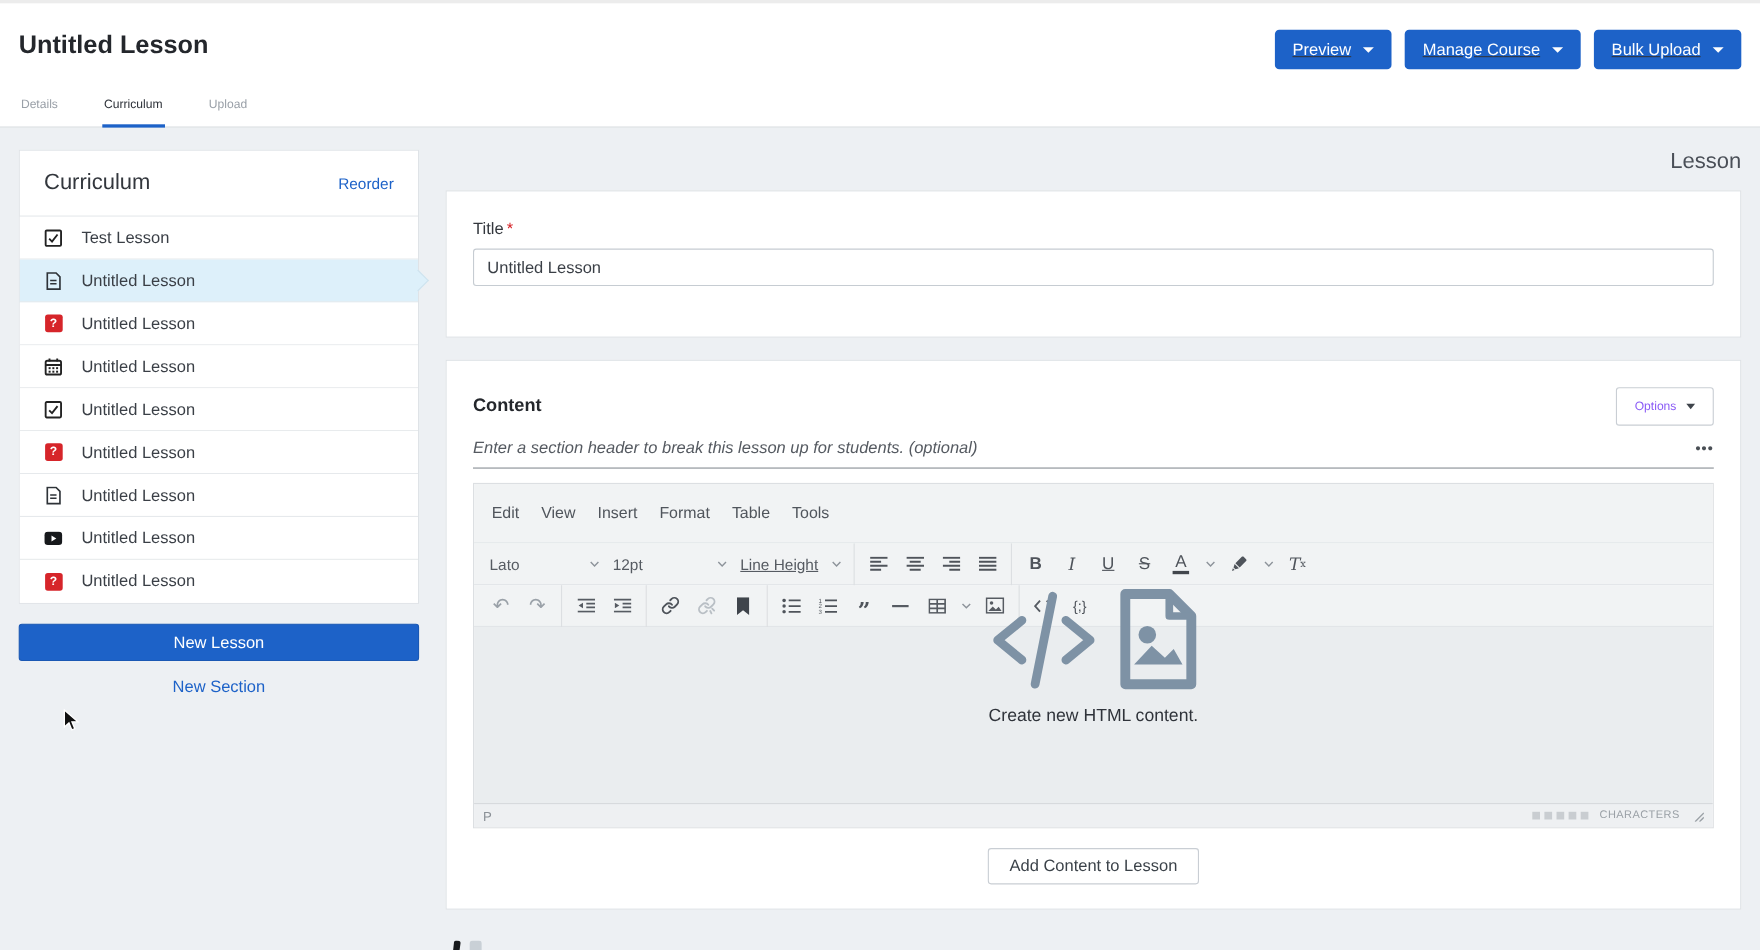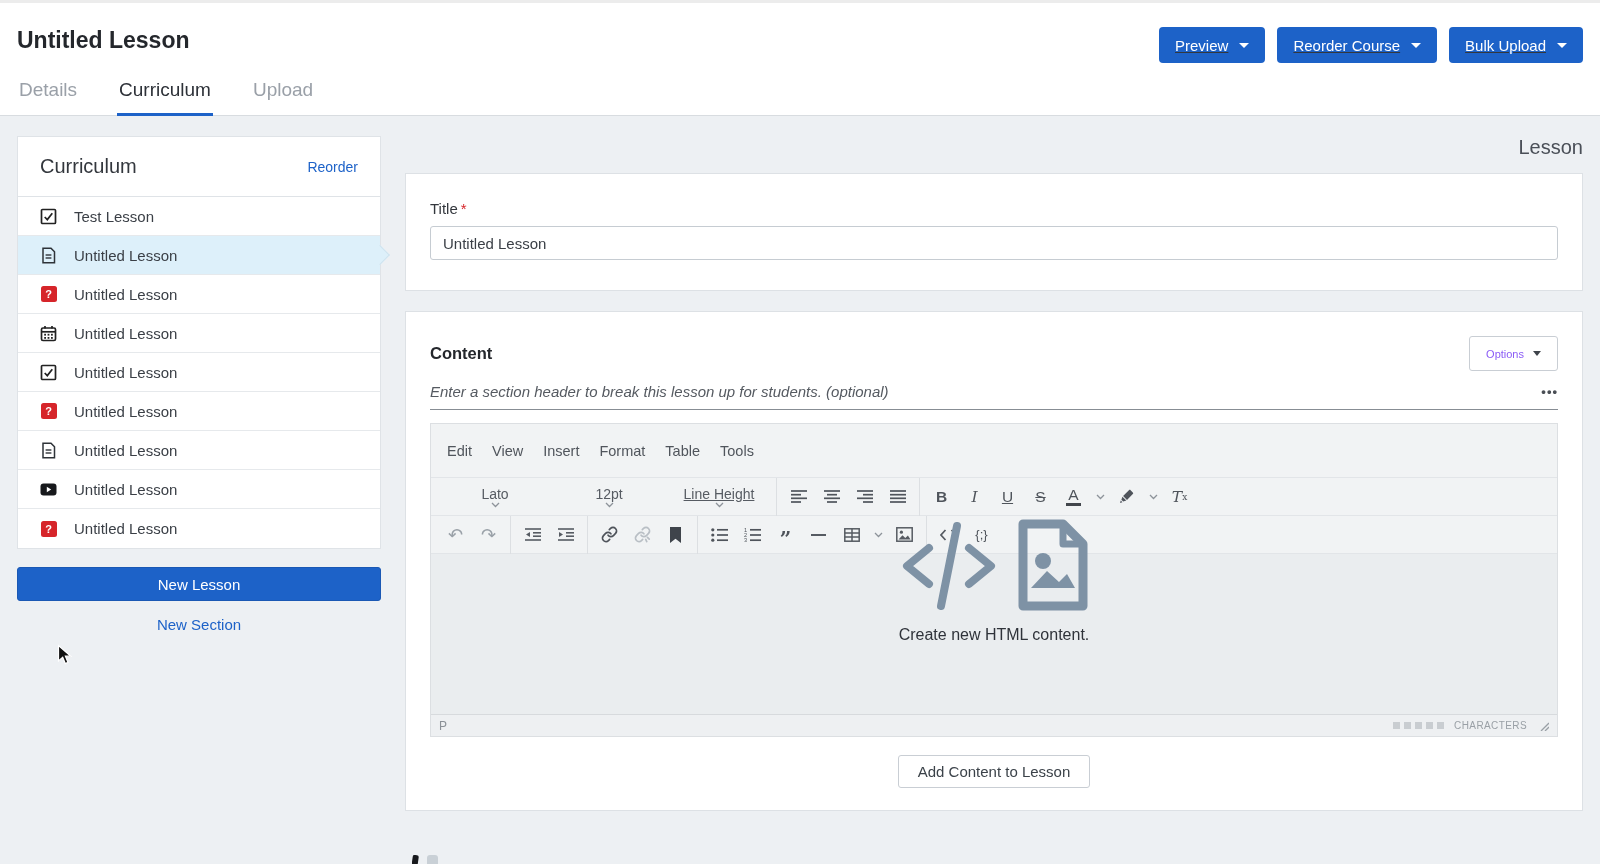--- a/index.html
+++ b/index.html
@@ -6,21 +6,21 @@
   html,body { margin:0; padding:0; }
   body {
     width:1600px; height:864px; overflow:hidden;
     font-family:"Liberation Sans","DejaVu Sans",sans-serif;
     background:#edf0f3; color:#33373d; position:relative;
   }
   
   .topbar { position:relative; height:116px; background:#fff; border-top:3px solid #ececec; border-bottom:1px solid #d8dce0; }
   .page-title { position:absolute; left:17px; top:24px; margin:0; font-size:23px; font-weight:600; color:#24272c; }
   .tabs { position:absolute; left:17px; bottom:-1px; display:flex; }
-  .tab { padding:0 2px 12px; margin-right:38px; font-size:19px; color:#9aa0a8; cursor:pointer; border-bottom:3px solid transparent; }
+  .tab { padding:0 2px 12px; margin-right:38px; font-size:11px; color:#9aa0a8; cursor:pointer; border-bottom:3px solid transparent; }
   .tab.active { color:#2d3138; border-bottom-color:#1d62c8; }
   .topbar-actions { position:absolute; right:17px; top:24px; display:flex; gap:12px;text-decoration:underline; }
   .btn-primary { display:flex; align-items:center; gap:11px; height:36px; padding:0 16px; background:#1d62c8; border:none; border-radius:4px; color:#fff; font-size:15px; font-family:inherit; cursor:pointer; }
   .caret-down-white { width:0; height:0; border-left:5px solid transparent; border-right:5px solid transparent; border-top:5px solid #fff; }
   .caret-down-dark { width:0; height:0; border-left:4.5px solid transparent; border-right:4.5px solid transparent; border-top:5px solid #3f444b; }
   
   .content { display:flex; padding:20px 17px 0; gap:24px; height:748px; }
   
   .sidebar { width:364px; flex:none; position:relative; }
   .curriculum-card { background:#fff; border:1px solid #dfe3e7; }
@@ -34,38 +34,38 @@
   .lesson-item.selected::after { content:''; position:absolute; right:-7px; top:50%; width:13px; height:13px; background:#ddf0fa; border-top:1px solid #cfe3ee; border-right:1px solid #cfe3ee; transform:translateY(-50%) rotate(45deg); }
   .li-icon { width:17px; height:17px; flex:none; display:flex; align-items:center; justify-content:center; }
   .quiz-badge { width:16px; height:16px; background:#d6252a; border-radius:2.5px; color:#fff; font-size:11px; font-weight:700; display:flex; align-items:center; justify-content:center; }
   .new-lesson-btn { display:block; width:100%; height:34px; margin-top:18px; background:#1d62c8; border:1px solid #1a58b4; border-radius:3px; color:#fff; font-size:15px; font-family:inherit; cursor:pointer; }
   .new-section-link { display:block; margin-top:15px; text-align:center; color:#1d62c8; font-size:15px; text-decoration:none; cursor:pointer; }
   .mouse-cursor { position:absolute; left:40px; top:508px; }
   
   .lesson-panel { flex:1; position:relative; }
   .section-heading { margin:0 0 14px; font-size:20px; font-weight:400; color:#4a4f57;text-align:right; }
   .card { background:#fff; border:1px solid #dde1e5; }
-  .title-card { padding:26px 24px 30px; margin-bottom:20px; }
+  .title-card { padding:26px 24px 46px; margin-bottom:20px; }
   .field-label { display:block; font-size:15px; color:#33373d; margin-bottom:9px; }
   .req { color:#d6252a; margin-left:3px; }
   .text-input { width:100%; height:34px; border:1px solid #c6ccd2; border-radius:3px; padding:0 12px; font-size:15px; color:#3a3f46; font-family:inherit; background:#fff; }
   .content-card { padding:24px 24px 22px; }
   .content-header { display:flex; justify-content:space-between; align-items:center; margin-bottom:12px; }
   .content-title { font-size:16.5px; font-weight:700; color:#24272c; }
   .options-btn { display:flex; align-items:center; gap:9px; height:35px; padding:0 16px; background:#fff; border:1px solid #c9ced4; border-radius:3px; font-size:11px; color:#8b5cf6; font-family:inherit; cursor:pointer; }
   .section-header-row { display:flex; justify-content:space-between; align-items:center; border-bottom:1px solid #878d94; padding-bottom:9px; margin-bottom:13px; }
   .section-header-placeholder { font-style:italic; font-size:15px; color:#555a61; }
   .ellipsis-btn { font-size:13px; font-weight:700; color:#4a4f55; letter-spacing:1px; cursor:pointer; line-height:1; }
   
   .editor { border:1px solid #dcdfe2; }
   .editor-menubar { display:flex; align-items:center; height:54px; background:#f1f3f4; border-bottom:1px solid #e2e5e8; padding:0 6px; }
   .menu-item { padding:0 10px; font-size:14.5px; color:#50555c; cursor:pointer; }
   .editor-toolbar { display:flex; align-items:center; height:38px; background:#f1f3f4; border-bottom:1px solid #e2e5e8; padding:0 8px; color:#565b62; }
   .tsep { width:1px; height:38px; background:#dcdfe2; margin:0 5px; flex:none; }
-  .dd { display:flex; align-items:center; justify-content:space-between; font-size:14px; color:#565b62; padding:0 6px; cursor:pointer;flex-direction:column; }
+  .dd { display:flex; align-items:center; justify-content:space-between; font-size:14px; color:#565b62; padding:0 6px; cursor:pointer; }
   .dd-font { width:112px; } .dd-size { width:116px; } .dd-lh { width:104px;text-decoration:underline; }
   .tbtn { width:33px; height:30px; display:flex; align-items:center; justify-content:center; font-size:15.5px; color:#4f545b; cursor:pointer; flex:none; }
   .tbtn.narrow { width:20px; }
   .glyph-b { font-weight:700; }
   .glyph-i { font-style:italic; font-family:"DejaVu Serif",serif; }
   .glyph-u { text-decoration:underline; }
   .glyph-s { text-decoration:line-through; }
   .forecolor { display:flex; flex-direction:column; align-items:center; line-height:1; }
   .forecolor .bar { width:15px; height:3px; background:#42464c; margin-top:1px; }
   .clear-fmt { font-style:italic; font-family:"DejaVu Serif",serif; }
@@ -99,21 +99,21 @@
     <div class="tab">Details</div>
     <div class="tab active">Curriculum</div>
     <div class="tab">Upload</div>
   </nav>
   <div class="topbar-actions">
     <button class="btn-primary">
       <span>Preview</span>
       <span class="caret-down-white"></span>
     </button>
     <button class="btn-primary">
-      <span>Reorder Course</span>
+      <span>Manage Course</span>
       <span class="caret-down-white"></span>
     </button>
     <button class="btn-primary">
       <span>Bulk Upload</span>
       <span class="caret-down-white"></span>
     </button>
   </div>
 </header>
 
 <div class="content">

